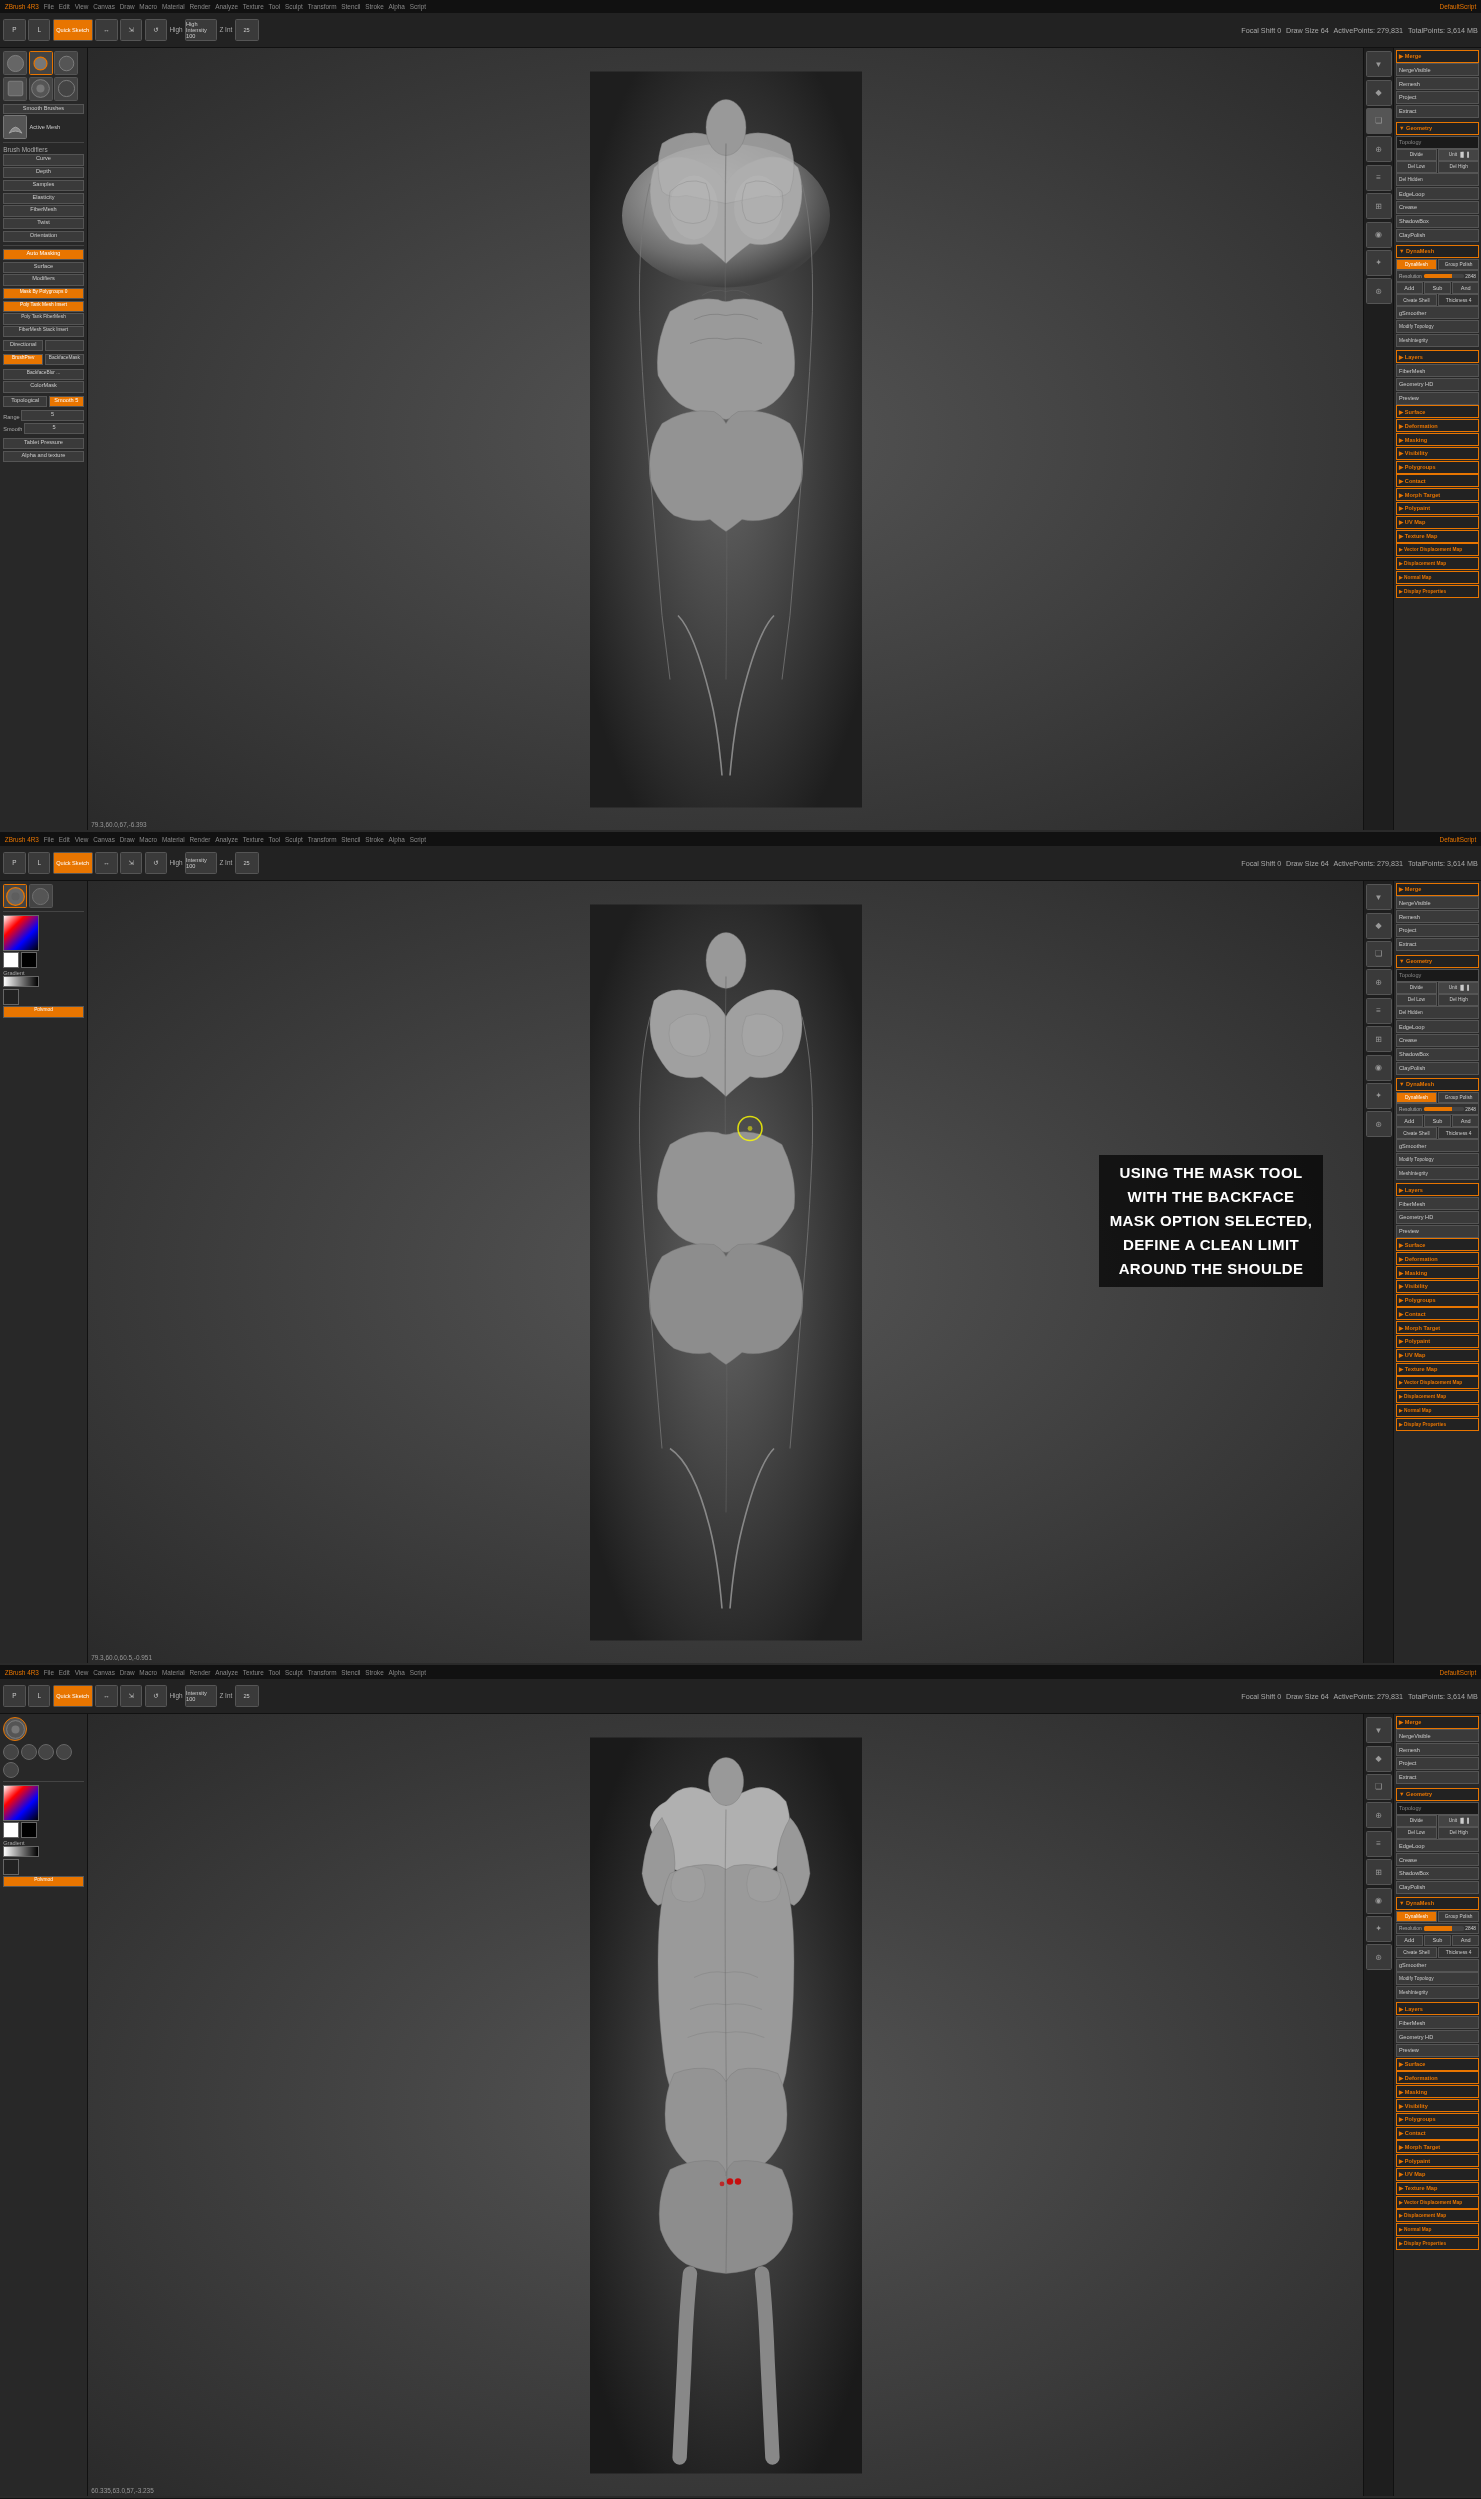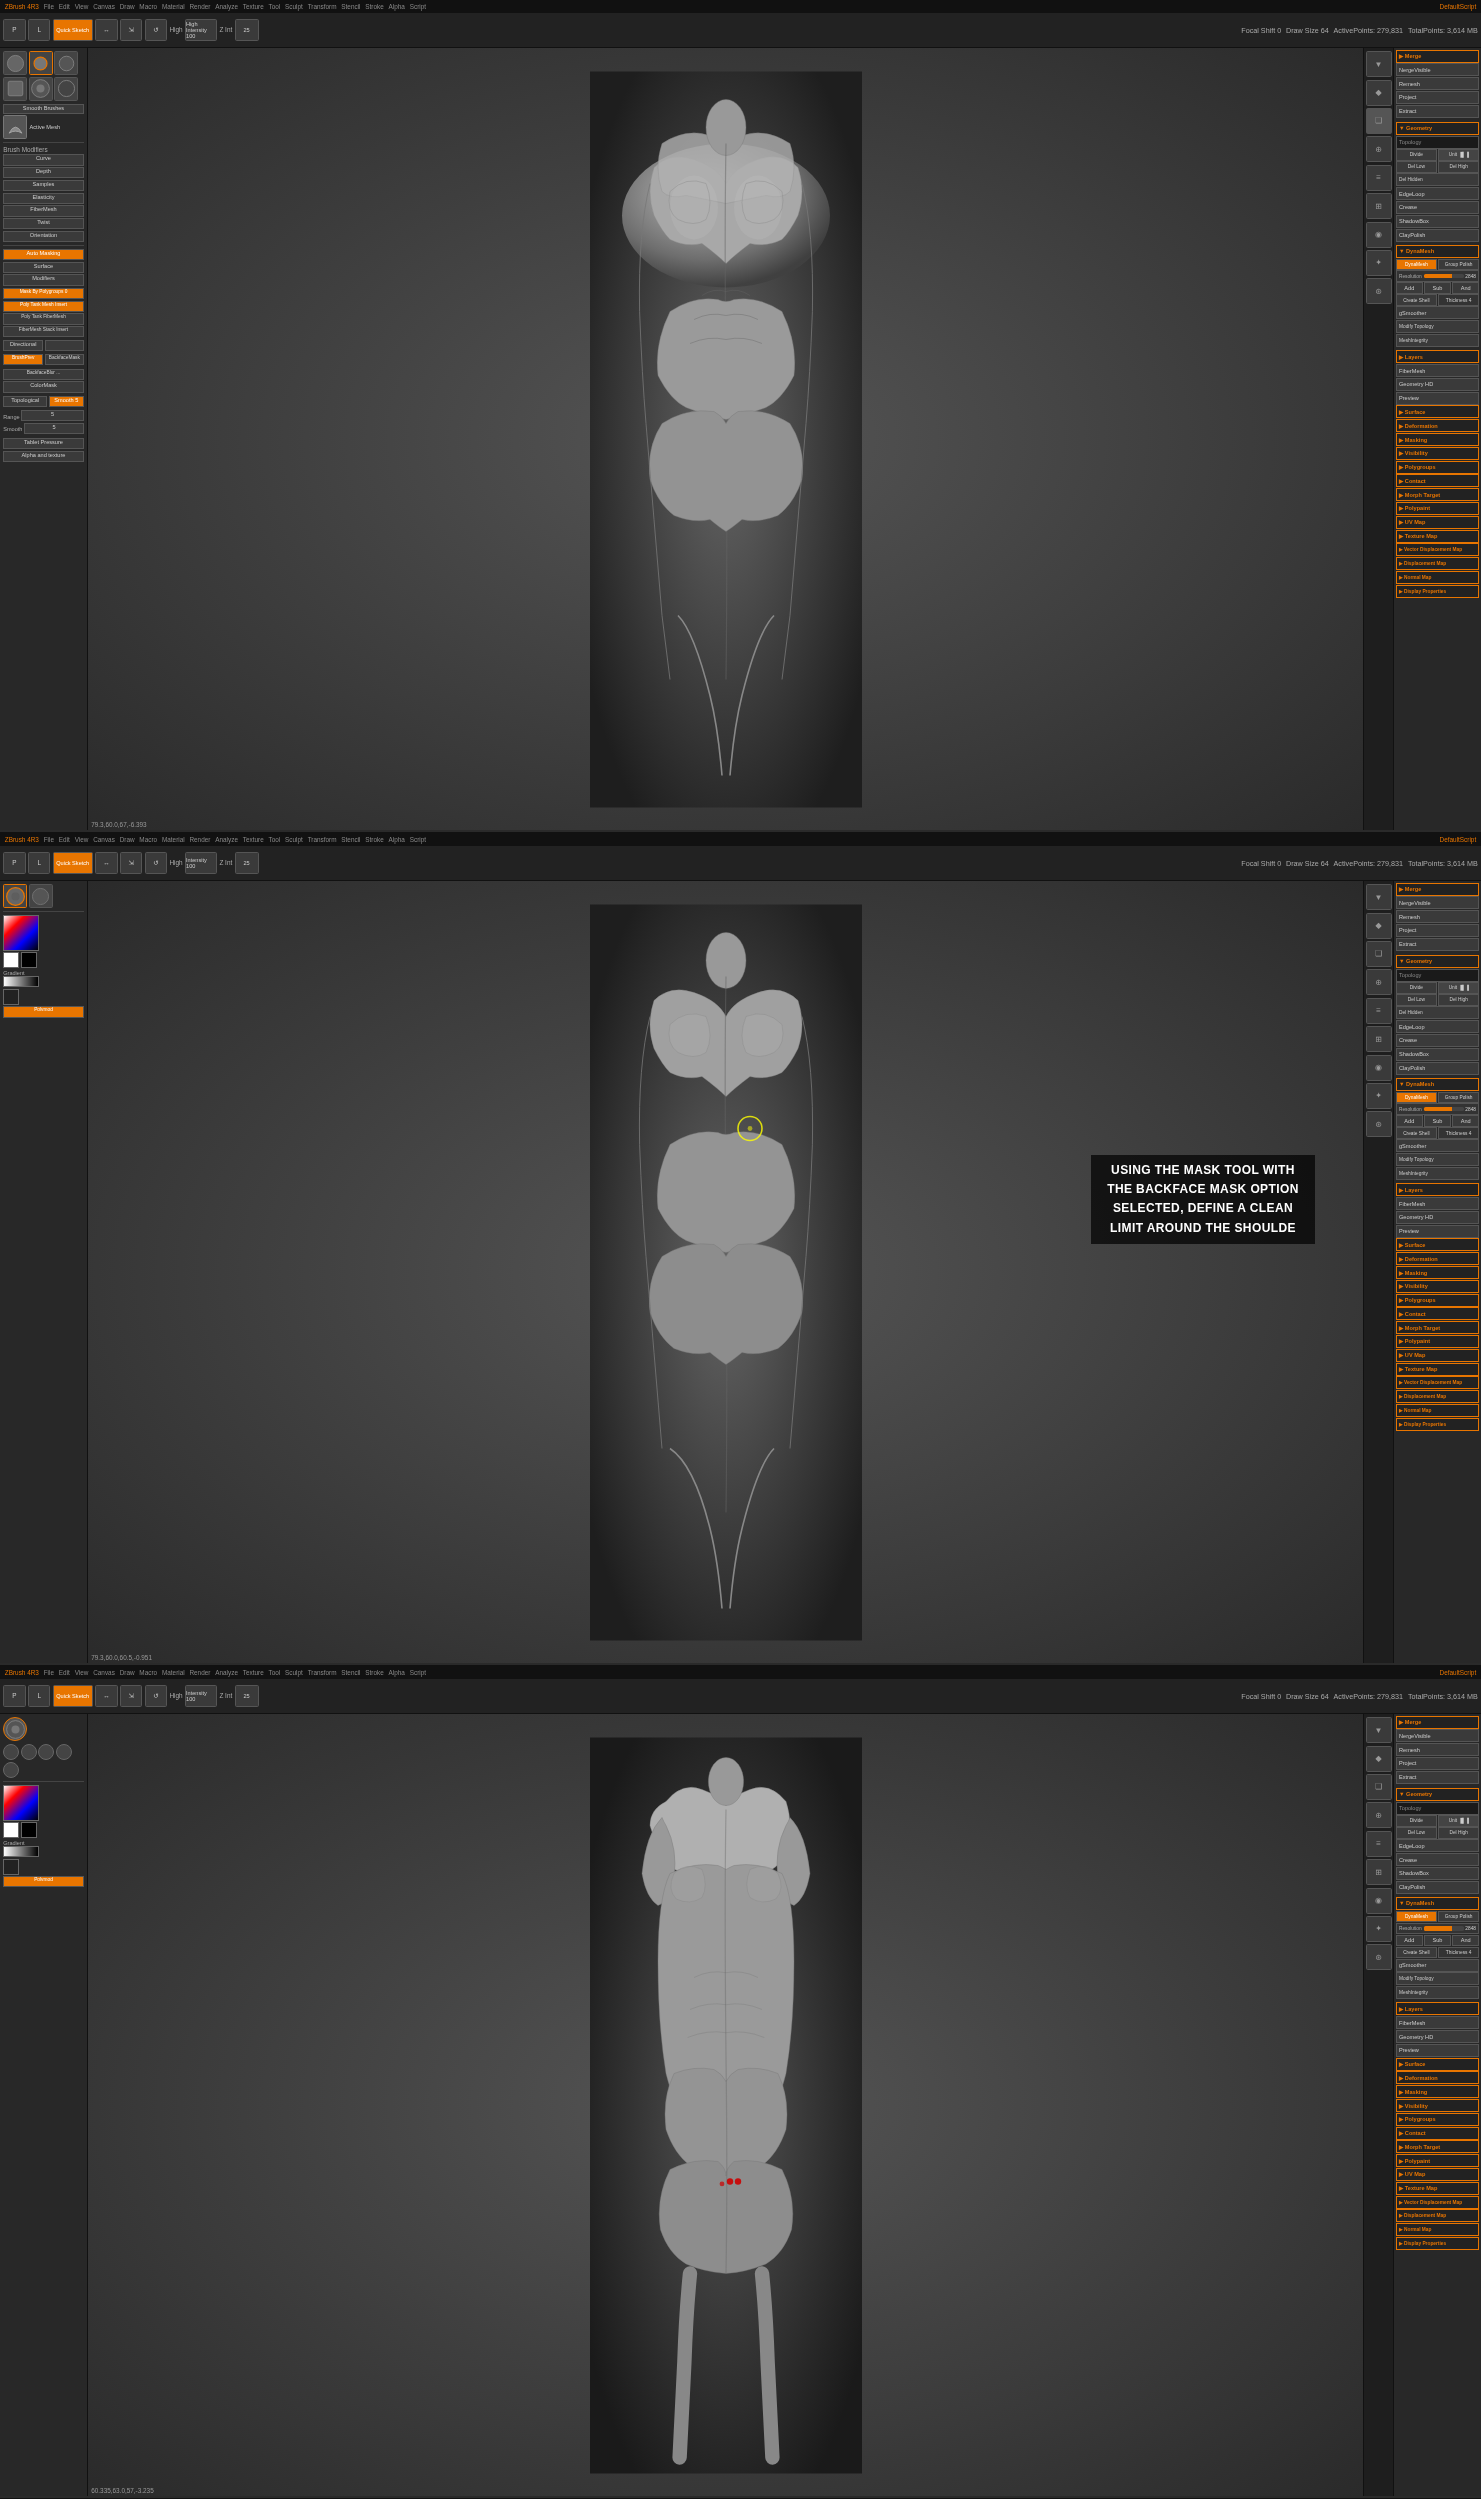--- a/index.html
+++ b/index.html
@@ -668,21 +668,21 @@
             <path d="M100,680 Q130,700 150,780 Q160,820 165,880" stroke="#888" stroke-width="2" fill="none"></path>
             <path d="M230,680 Q210,700 190,780 Q180,820 175,880" stroke="#888" stroke-width="2" fill="none"></path>
             <path d="M100,150 Q120,130 145,140 Q155,165 145,185 Q130,195 110,185 Q95,175 100,150Z" fill="rgba(180,180,180,0.3)" stroke="#888" stroke-width="0.5"></path>
             <path d="M240,150 Q220,130 195,140 Q185,165 195,185 Q210,195 230,185 Q245,175 240,150Z" fill="rgba(180,180,180,0.3)" stroke="#888" stroke-width="0.5"></path>
 
             <circle cx="200" cy="280" r="15" fill="none" stroke="#ff0" stroke-width="2" opacity="0.8"></circle>
             <circle cx="200" cy="280" r="3" fill="#ff0" opacity="0.5"></circle>
           </svg>
         </div>
 
-        <div class="annotation-overlay" style="right:48px;top:35%;transform:translateY(0);font-size:12px;letter-spacing:0.4px">USING THE MASK TOOL
+        <div class="annotation-overlay" style="right:40px;top:35%;transform:translateY(0);font-size:15px;letter-spacing:0.4px">USING THE MASK TOOL
 WITH THE BACKFACE MASK
 OPTION SELECTED,
 DEFINE A CLEAN LIMIT
 AROUND THE SHOULDE</div>
 
         <div style="position:absolute;bottom:1.6px;left:3.2px;font-size:6.4px;color:#999">79.3,60.0,60.5,-0.951</div>
       </div>
     </div>
 
     <div class="far-right-strip">

